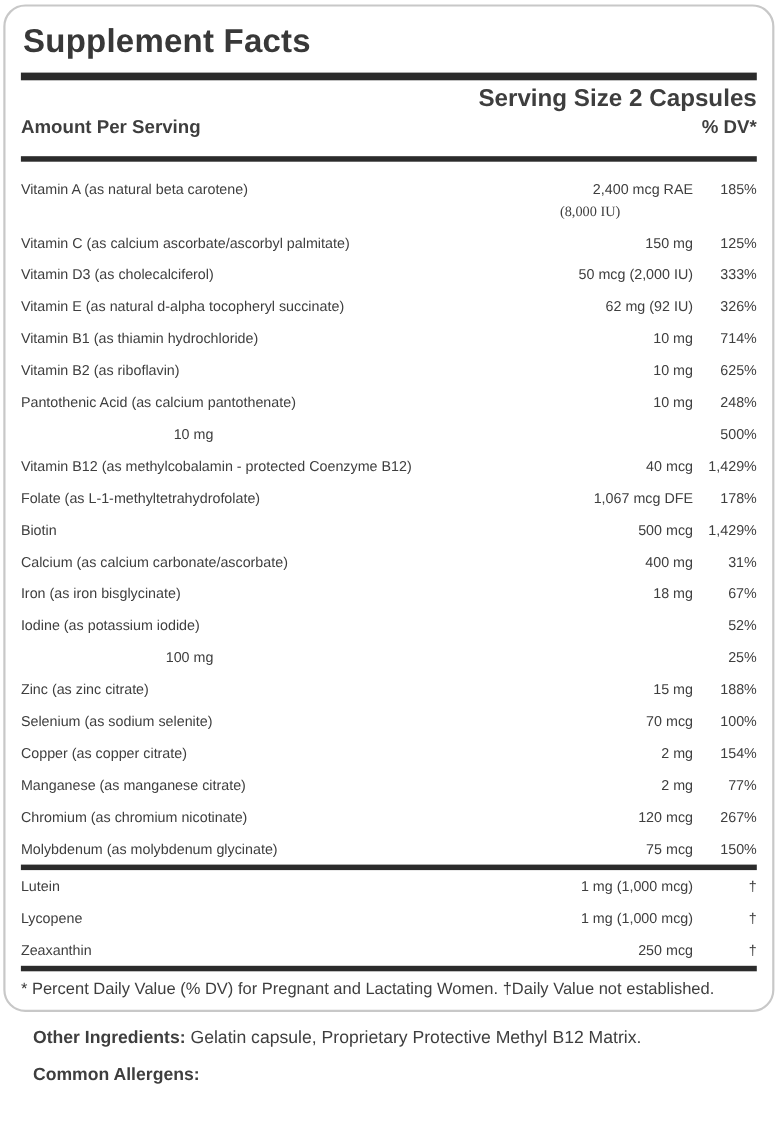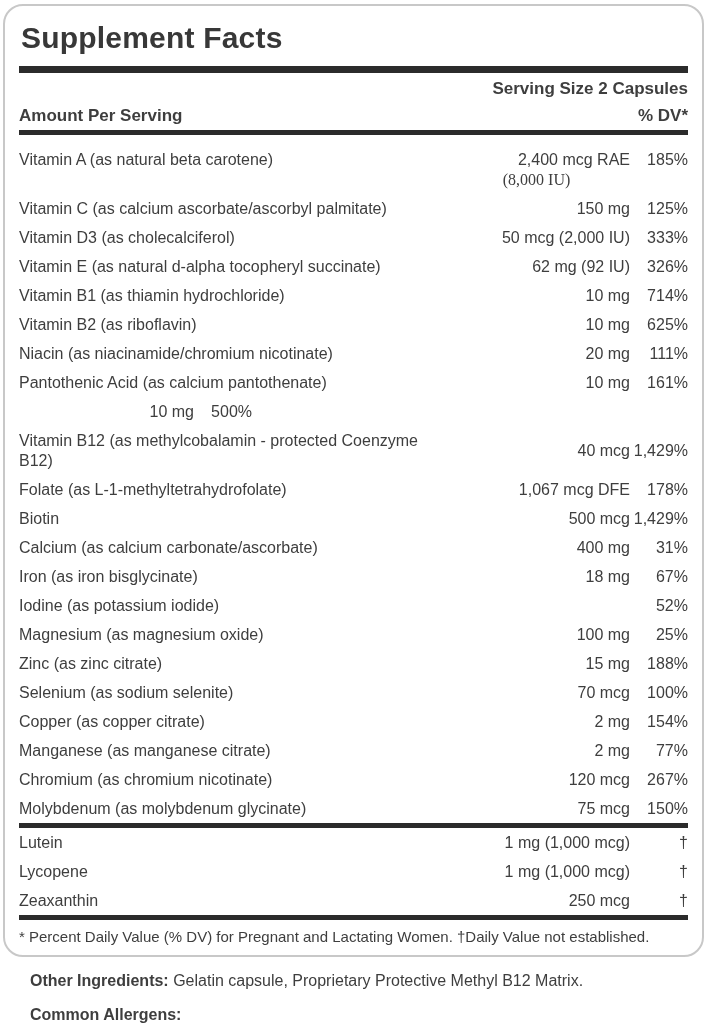--- a/index.html
+++ b/index.html
@@ -31,44 +31,45 @@
     letter-spacing:0.2px;
   }
   .bar{
     background:var(--divider);
     height:5px;
     margin:0 2px;
   }
   .bar.first{height:7px;margin-top:10px;}
   .serving{
     margin-top:6px;
-    font-size:17px;
+    font-size:22px;
     font-weight:700;
     text-align:right;
     line-height:20px;
     padding-right:2px;
   }
   .colhead{
     margin-top:7px;
     display:flex;
     justify-content:space-between;
     font-size:17px;
     font-weight:700;
     line-height:20px;
     padding:0 2px;
-    margin-bottom:4px;
+    margin-bottom:16px;
   }
   .rows{margin-top:10px;}
   .rows.secondary{margin-top:0;}
   .row{
     display:flex;
     align-items:center;
     padding:4.5px 2px;
-    font-size:16px;
-    line-height:20px;
+    font-size:13px;
+    line-height:20px;
+    justify-content:space-between;
   }
   .row.top{align-items:flex-start;}
   .nname{flex:1 1 auto;padding-right:10px;}
   .namt{width:175px;flex:0 0 auto;text-align:right;white-space:nowrap;}
   .namt .amt2{text-align:center;padding-right:12px;font-family:Liberation Serif, serif;}
   .ndv{width:58px;flex:0 0 auto;text-align:right;white-space:nowrap;}
   .footnote{
     margin-top:7px;
     font-size:15px;
     line-height:19px;
@@ -137,32 +138,25 @@
         <div class="ndv">714%</div>
       </div>
       <div class="row">
         <div class="nname">Vitamin B2 (as riboflavin)</div>
         <div class="namt">
           <div>10 mg</div>
         </div>
         <div class="ndv">625%</div>
       </div>
       <div class="row">
-        <div class="nname">Niacin (as niacinamide/chromium nicotinate)</div>
-        <div class="namt">
-          <div>20 mg</div>
-        </div>
-        <div class="ndv">111%</div>
-      </div>
-      <div class="row">
         <div class="nname">Pantothenic Acid (as calcium pantothenate)</div>
         <div class="namt">
           <div>10 mg</div>
         </div>
-        <div class="ndv">161%</div>
+        <div class="ndv">248%</div>
       </div>
       <div class="row">
         <div class="namt">
           <div>10 mg</div>
         </div>
         <div class="ndv">500%</div>
       </div>
       <div class="row">
         <div class="nname">Vitamin B12 (as methylcobalamin - protected Coenzyme B12)</div>
         <div class="namt">
@@ -196,21 +190,20 @@
         <div class="namt">
           <div>18 mg</div>
         </div>
         <div class="ndv">67%</div>
       </div>
       <div class="row">
         <div class="nname">Iodine (as potassium iodide)</div>
         <div class="ndv">52%</div>
       </div>
       <div class="row">
-        <div class="nname">Magnesium (as magnesium oxide)</div>
         <div class="namt">
           <div>100 mg</div>
         </div>
         <div class="ndv">25%</div>
       </div>
       <div class="row">
         <div class="nname">Zinc (as zinc citrate)</div>
         <div class="namt">
           <div>15 mg</div>
         </div>

